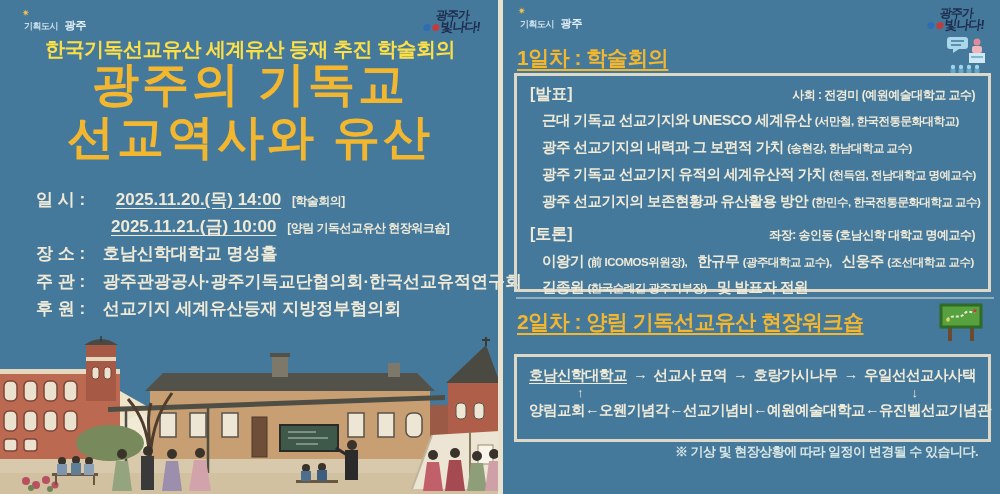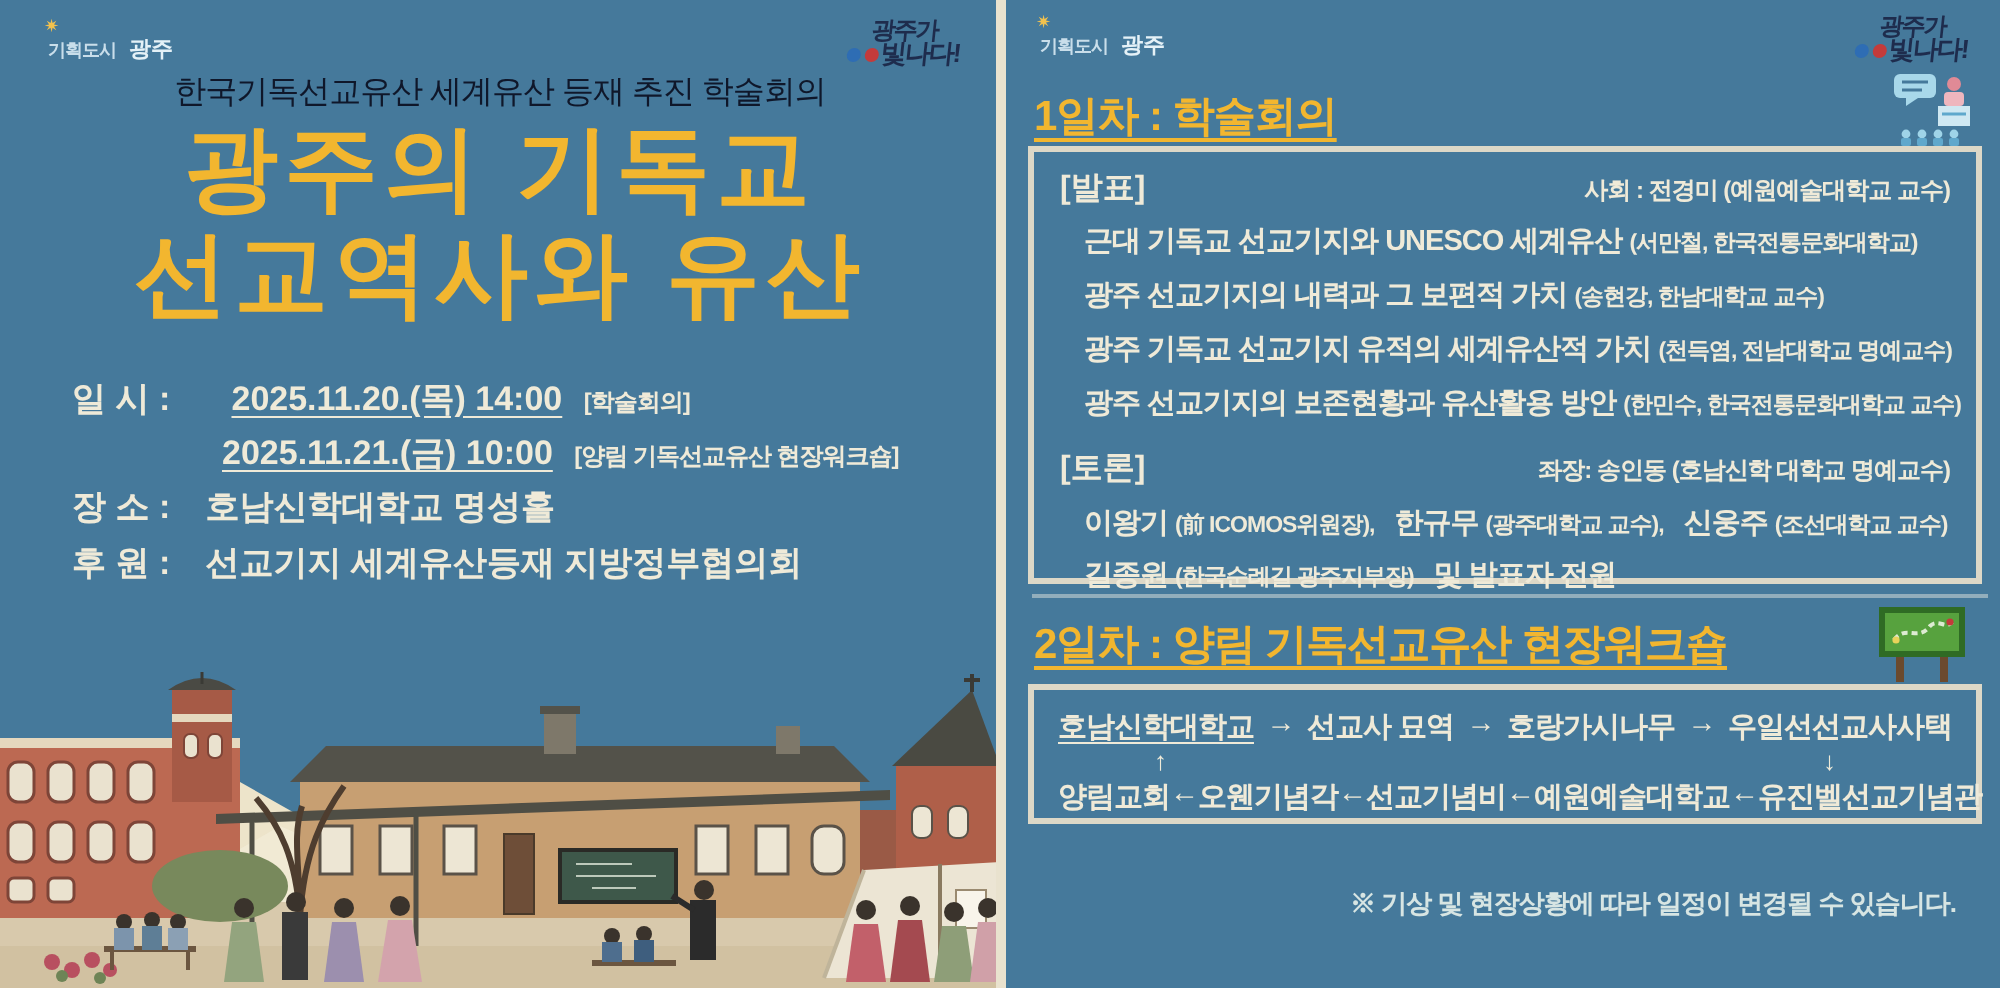--- a/index.html
+++ b/index.html
@@ -15,43 +15,43 @@
   .logo-city .sparkle { position:absolute; top:-7px; left:-2px; color:#F2C24E; font-size:9px; }
   .logo-city .lg-small { font-size:9px; font-weight:bold; letter-spacing:-0.5px; vertical-align:baseline; }
   .logo-city .lg-big { font-size:11px; font-weight:800; color:#E4F1F7; margin-left:2px; }
   .slogan { position:absolute; color:#1E2C4D; font-weight:800; line-height:0.95; text-align:center;
             transform:skewX(-6deg); font-size:12px; letter-spacing:-1px; }
   .slogan .sl2 { display:block; font-size:13px; position:relative; }
   .slogan .dot { display:inline-block; width:7px; height:7px; border-radius:50%; vertical-align:middle; margin:0 1px; }
   .dot-blue { background:#2E6DB4; } .dot-red { background:#C43B3B; }
 
   
-  .subtitle { position:absolute; top:36px; width:100%; text-align:center; color:#0f172a;
-              font-size:16px; font-weight:normal; letter-spacing:-0.5px; }
+  .subtitle { position:absolute; top:36px; width:100%; text-align:center; color:#fde047;
+              font-size:20px; font-weight:bold; letter-spacing:-0.5px; }
   .big-title { position:absolute; top:58px; width:100%; text-align:center; color:#F2B62F;
                font-size:47px; font-weight:800; line-height:1.12; letter-spacing:3px; }
   .info { position:absolute; top:186px; left:36px; color:#EFEAD8; font-size:17px;
           font-weight:bold; line-height:1.6; white-space:nowrap; }
   .info .lbl { display:inline-block; min-width:62px; }
   .info .date { text-decoration:underline; text-underline-offset:3px;margin-left:13px; }
   .info .tag { font-size:12px; margin-left:6px; letter-spacing:-0.5px; }
   .info .indent { padding-left:62px; }
   .illustration { position:absolute; left:0; bottom:0; display:block; }
 
   
   .day-heading { position:absolute; color:#F2B62F; font-size:21px; font-weight:800;
                  text-decoration:underline; text-underline-offset:4px; letter-spacing:-0.5px; }
   .h1pos { top:44px; left:13px; }
   .h2pos { top:308px; left:13px; }
   .day1-icon { position:absolute; top:36px; right:13px; }
   .day2-icon { position:absolute; top:303px; right:17px; }
 
   .r-box { position:absolute; left:10px; right:9px; border:3px solid #DDD8C7; color:#EFEAD8; }
   .box1 { top:73px; height:219px; padding:8px 13px; }
-  .box2 { top:342px; height:70px; padding:9px 12px; }
+  .box2 { top:354px; height:88px; padding:9px 12px; }
 
   .sec-row { display:flex; justify-content:space-between; align-items:baseline; }
   .sec-label { font-size:16px; font-weight:800; }
   .sec-right { font-size:12px; font-weight:bold; letter-spacing:-0.5px; }
   ul.pres { list-style:none; margin:6px 0 0 12px; }
   ul.pres li { font-size:14.5px; font-weight:800; margin-bottom:8px; letter-spacing:-0.5px; white-space:nowrap; }
   .speaker, .affil { font-size:11.5px; font-weight:bold; }
   .disc-row { margin-top:13px; }
   .panel-line { margin:7px 0 0 12px; font-size:14.5px; font-weight:800; letter-spacing:-0.5px; white-space:nowrap; }
   .pl-item { margin-right:10px; }
@@ -97,20 +97,24 @@
         <span class="date">2025.11.20.(목) 14:00</span>
         <span class="tag">[학술회의]</span>
       </div>
       <div class="indent">
         <span class="date">2025.11.21.(금) 10:00</span>
         <span class="tag">[양림 기독선교유산 현장워크숍]</span>
       </div>
       <div>
         <span class="lbl">장 소 :</span>
         <span>호남신학대학교 명성홀</span>
+      </div>
+      <div>
+        <span class="lbl">주 관 :</span>
+        <span>광주관광공사·광주기독교단협의회·한국선교유적연구회</span>
       </div>
       <div>
         <span class="lbl">후 원 :</span>
         <span>선교기지 세계유산등재 지방정부협의회</span>
       </div>
     </div>
 
     <svg class="illustration" width="500" height="161" viewBox="0 0 500 161">
       <rect x="0" y="0" width="500" height="161" fill="#45799B"></rect>
       <path d="M30,126 L120,58 L180,92 L240,44 L300,84 L360,50 L420,86 L470,62 L500,80 L500,126 Z" fill="#EDE4CA"></path>

